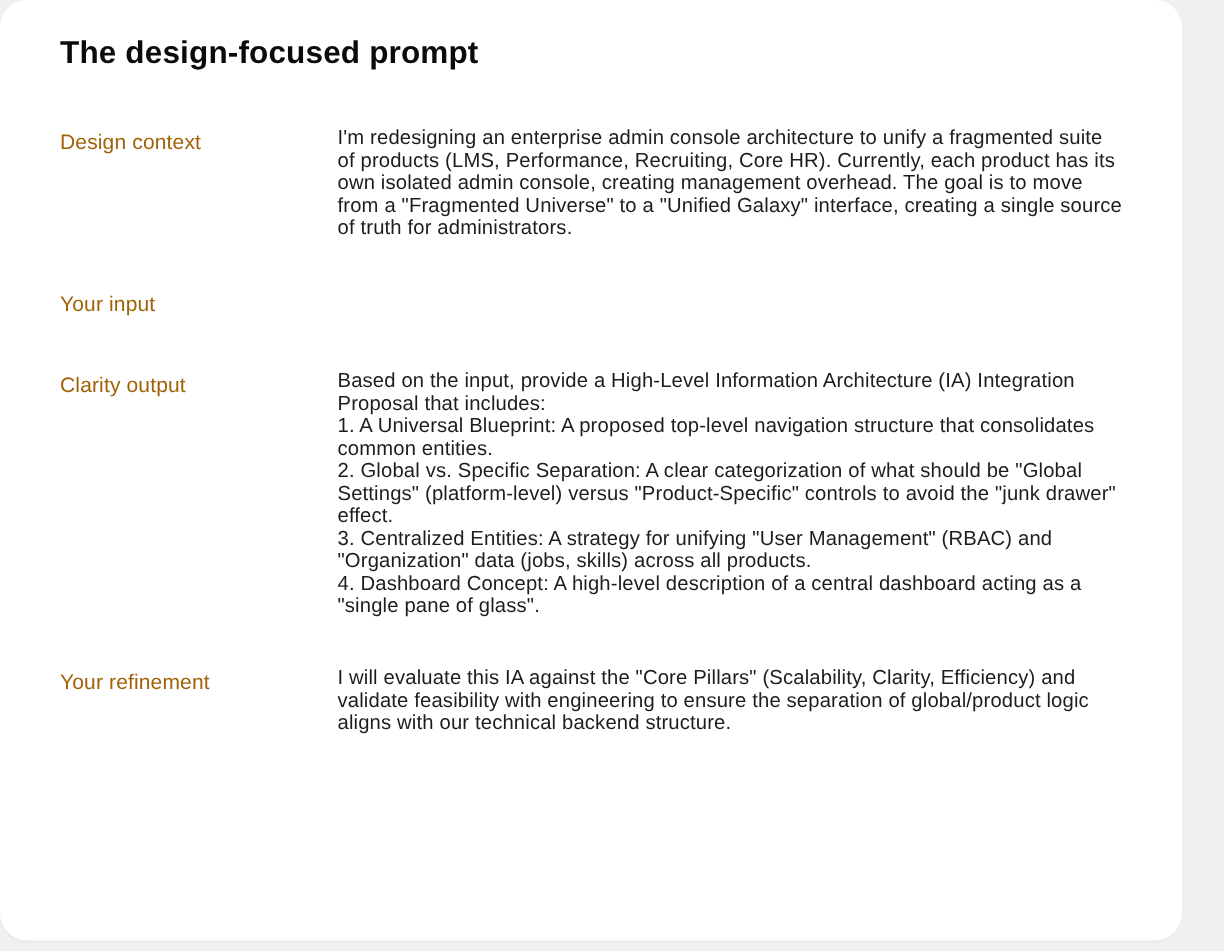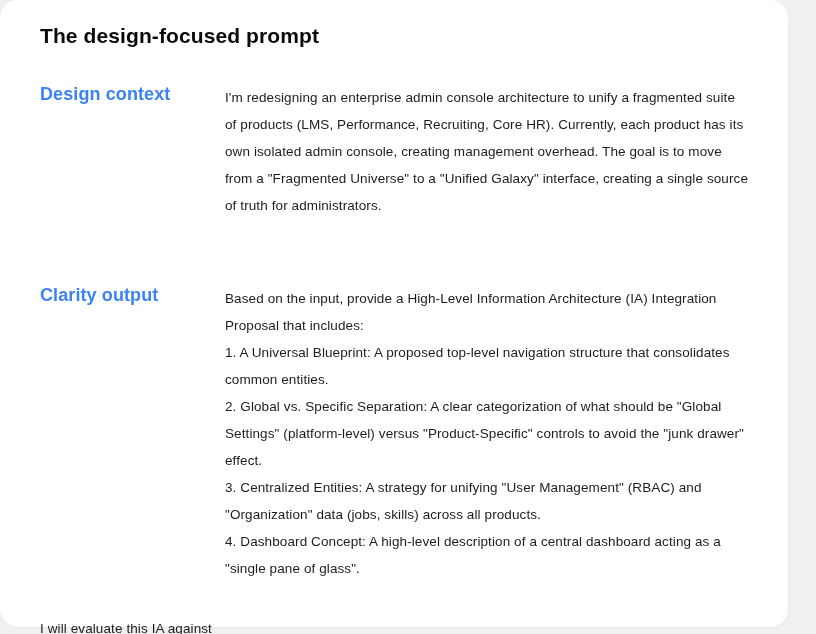--- a/index.html
+++ b/index.html
@@ -34,29 +34,29 @@
     display: flex;
     flex-direction: column;
     gap: 33px;
   }
   .section-row {
     display: grid;
     grid-template-columns: 185px 1fr;
     align-items: start;
   }
   .section-label {
-    font-size: 18px;
+    font-size: 14px;
     line-height: 21px;
-    font-weight: 700;
-    color: #3b82f6;
+    font-weight: 400;
+    color: #a16207;
     letter-spacing: 0.1px;
   }
   .section-text {
     font-size: 13.5px;
-    line-height: 27px;
+    line-height: 15px;
     font-weight: 400;
     color: #1c1d20;
     letter-spacing: 0.1px;
     white-space: pre-line;
     max-width: 552px;
   }
 </style>
 </head>
 <body>
 
@@ -64,29 +64,31 @@
   <h1 class="page-title">The design-focused prompt</h1>
 
   <div class="sections">
 
     <div class="section-row">
       <div class="section-label">Design context</div>
       <div class="section-text">I'm redesigning an enterprise admin console architecture to unify a fragmented suite of products (LMS, Performance, Recruiting, Core HR). Currently, each product has its own isolated admin console, creating management overhead. The goal is to move from a "Fragmented Universe" to a "Unified Galaxy" interface, creating a single source of truth for administrators.</div>
     </div>
 
     <div class="section-row">
+      <div class="section-label">Your input</div>
     </div>
 
     <div class="section-row">
       <div class="section-label">Clarity output</div>
       <div class="section-text">Based on the input, provide a High-Level Information Architecture (IA) Integration Proposal that includes:
 1. A Universal Blueprint: A proposed top-level navigation structure that consolidates common entities.
 2. Global vs. Specific Separation: A clear categorization of what should be "Global Settings" (platform-level) versus "Product-Specific" controls to avoid the "junk drawer" effect.
 3. Centralized Entities: A strategy for unifying "User Management" (RBAC) and "Organization" data (jobs, skills) across all products.
 4. Dashboard Concept: A high-level description of a central dashboard acting as a "single pane of glass".</div>
     </div>
 
     <div class="section-row">
+      <div class="section-label">Your refinement</div>
       <div class="section-text">I will evaluate this IA against the "Core Pillars" (Scalability, Clarity, Efficiency) and validate feasibility with engineering to ensure the separation of global/product logic aligns with our technical backend structure.</div>
     </div>
 
   </div>
 </div>
 
 </body></html>

